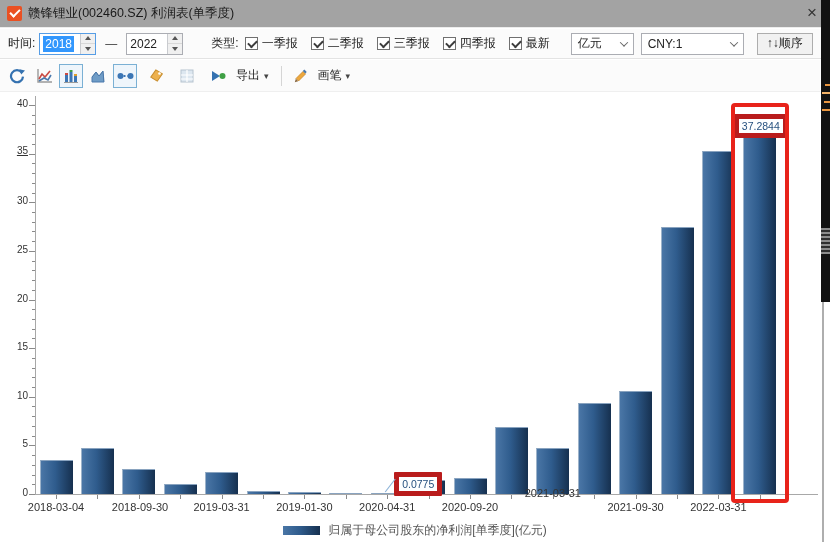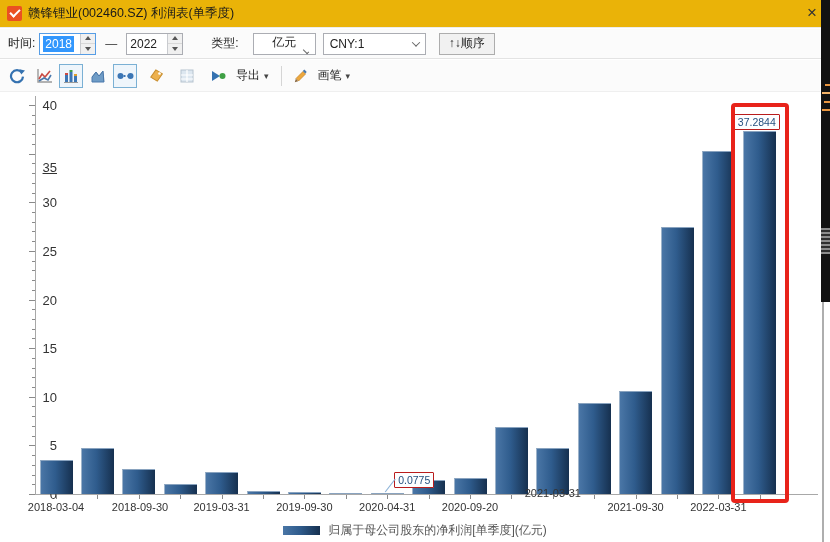--- a/index.html
+++ b/index.html
@@ -1,21 +1,21 @@
 <!DOCTYPE html>
 <html><head>
 <meta charset="utf-8">
 <style>
   * { margin:0; padding:0; box-sizing:border-box; }
   html,body { width:830px; height:542px; overflow:hidden; }
   body { font-family:"Liberation Sans","DejaVu Sans",sans-serif; font-size:12px; color:#222; background:#fff; }
   #app { position:relative; width:830px; height:542px; background:#fff; }
 
   
-  .titlebar { position:absolute; left:0; top:0; width:830px; height:28px; background:#eab308;
+  .titlebar { position:absolute; left:0; top:0; width:830px; height:28px; background:#a3a3a3;
               border-bottom:1px solid #ececec; display:flex; align-items:center; padding-left:7px; }
   .title-check { width:15px; height:15px; background:#ea5022; border-radius:2px; position:relative; margin-right:6px; flex:0 0 auto; }
   .title-check::after { content:""; position:absolute; left:3px; top:3px; width:8px; height:4px;
                         border-left:2px solid #fff; border-bottom:2px solid #fff; transform:rotate(-45deg); }
   .title-text { font-size:12.5px; color:#1a1a1a; }
   .close-btn { position:absolute; right:13px; top:2px; font-size:17px; color:#333; cursor:pointer; line-height:22px; }
 
   
   .filter-row { position:absolute; left:0; top:29px; width:830px; height:30px; background:#fbfbfb;
                 border-bottom:1px solid #e3e3e3; display:flex; align-items:center; padding-left:8px; }
@@ -31,46 +31,46 @@
   .arr-dn { width:0; height:0; border-left:3px solid transparent; border-right:3px solid transparent; border-top:4px solid #555; }
   .dash { margin:0 9px; color:#444; }
   .type-lbl { margin-left:28px; margin-right:6px; }
   #cb-row { display:flex; align-items:center; }
   .cb-item { display:flex; align-items:center; margin-right:13px; cursor:pointer; white-space:nowrap; }
   .cb-box { width:13px; height:13px; border:1px solid #707070; background:#fff; position:relative; margin-right:4px; flex:0 0 auto; }
   .cb-box.checked::after { content:""; position:absolute; left:2px; top:2px; width:7px; height:4px;
                            border-left:2px solid #3c3c3c; border-bottom:2px solid #3c3c3c; transform:rotate(-45deg); }
   .dropdown { height:22px; border:1px solid #abadb3; background:#fff; display:flex; align-items:center;
               padding:0 6px; cursor:pointer; flex:0 0 auto; }
-  .dd-unit { width:63px; margin-left:8px;flex-direction:column; }
+  .dd-unit { width:63px; margin-left:8px; }
   .dd-cur { width:103px; margin-left:7px; }
   .chev { width:6px; height:6px; border-right:1.4px solid #666; border-bottom:1.4px solid #666;
           transform:rotate(45deg) translate(-1px,-1px); margin-left:auto; }
   .order-btn { height:22px; padding:0 9px; margin-left:13px; border:1px solid #adadad; background:#f1f1f1;
                display:flex; align-items:center; cursor:pointer; white-space:nowrap; color:#222; }
 
   
   .icon-row { position:absolute; left:0; top:60px; width:820px; height:32px; background:#fbfbfb;
               border-bottom:1px solid #efefef; display:flex; align-items:center; padding-left:5px; }
   .icon-btn { width:24px; height:24px; display:flex; align-items:center; justify-content:center;
               margin-right:3px; cursor:pointer; border:1px solid transparent; }
   .icon-btn.selected { border:1px solid #7ab0d4; background:#eef5fb; }
   .tool-label { margin:0 2px 0 3px; cursor:pointer; }
   .caret { font-size:9px; color:#444; margin:0 6px 0 2px; cursor:pointer; }
   .vdiv { width:1px; height:20px; background:#d5d5d5; margin:0 6px; }
 
   
   #chart { position:absolute; left:0; top:92px; width:830px; height:450px; background:#fff; }
   #chart .abs { position:absolute; }
   .ytick { background:#8a8a8a; height:1px; }
-  .ylabel { width:28px; text-align:right; font-size:13px; color:#333;margin-left:29px; }
+  .ylabel { width:28px; text-align:right; font-size:10px; color:#333; }
   .xtick { background:#8a8a8a; width:1px; height:4px; }
   .xlabel { width:84px; text-align:center; font-size:11px; color:#333; }
   .bar { border-top:1px solid #89a3bf; border-left:1px solid #9db3ca; }
-  .ann-box { border:1px solid #b91c1c; background:#fdfeff; color:#25507f; font-size:10.5px;
+  .ann-box { border:5px solid #b91c1c; background:#fdfeff; color:#25507f; font-size:10.5px;
              padding:0 3px; line-height:14px; white-space:nowrap; border-radius:1px; }
   .red-box { border:4px solid #e8231a; border-radius:4px; background:transparent; }
   .legend { left:0; right:0; display:flex; justify-content:center; align-items:center; }
   .legend-swatch { width:37px; height:9px; margin-right:8px; }
   .legend-text { font-size:12px; color:#555; }
 
   
   .sliver-dark { position:absolute; right:0; top:0; width:9px; height:302px; background:#121212; overflow:hidden; }
   .sliver-dash { position:absolute; right:0; height:2px; }
   .sliver-blob { position:absolute; right:0; top:228px; width:9px; height:26px;
@@ -111,20 +111,42 @@
       <div class="btns">
         <div class="sbtn">
             <span class="arr-up"></span>
           </div>
         <div class="sbtn">
             <span class="arr-dn"></span>
           </div>
       </div>
     </div>
     <span class="lbl type-lbl">类型:</span>
+    <div id="cb-row">
+        <span class="cb-item">
+          <span class="cb-box checked"></span>
+          <span>一季报</span>
+        </span>
+        <span class="cb-item">
+          <span class="cb-box checked"></span>
+          <span>二季报</span>
+        </span>
+        <span class="cb-item">
+          <span class="cb-box checked"></span>
+          <span>三季报</span>
+        </span>
+        <span class="cb-item">
+          <span class="cb-box checked"></span>
+          <span>四季报</span>
+        </span>
+        <span class="cb-item">
+          <span class="cb-box checked"></span>
+          <span>最新</span>
+        </span>
+      </div>
     <div class="dropdown dd-unit">
       <span>亿元</span>
       <span class="chev"></span>
     </div>
     <div class="dropdown dd-cur">
       <span>CNY:1</span>
       <span class="chev"></span>
     </div>
     <div class="order-btn">↑↓顺序</div>
   </div>
@@ -238,21 +260,21 @@
       <div class="abs ytick" style="left: 32px; top: 139.425px; width: 3px;"></div>
       <div class="abs ytick" style="left: 32px; top: 129.7px; width: 3px;"></div>
       <div class="abs ytick" style="left: 32px; top: 119.975px; width: 3px;"></div>
       <div class="abs ytick" style="left: 29px; top: 110.25px; width: 6px;"></div>
       <div class="abs ylabel" style="left: 0px; top: 103.25px;">30</div>
       <div class="abs ytick" style="left: 32px; top: 100.525px; width: 3px;"></div>
       <div class="abs ytick" style="left: 32px; top: 90.8px; width: 3px;"></div>
       <div class="abs ytick" style="left: 32px; top: 81.075px; width: 3px;"></div>
       <div class="abs ytick" style="left: 32px; top: 71.35px; width: 3px;"></div>
       <div class="abs ytick" style="left: 29px; top: 61.625px; width: 6px;"></div>
-      <div class="abs ylabel" style="left: 0px; top: 68px; text-decoration: underline;">35</div>
+      <div class="abs ylabel" style="left: 0px; top: 53px; text-decoration: underline;">35</div>
       <div class="abs ytick" style="left: 32px; top: 51.9px; width: 3px;"></div>
       <div class="abs ytick" style="left: 32px; top: 42.175px; width: 3px;"></div>
       <div class="abs ytick" style="left: 32px; top: 32.45px; width: 3px;"></div>
       <div class="abs ytick" style="left: 32px; top: 22.725px; width: 3px;"></div>
       <div class="abs ytick" style="left: 29px; top: 13px; width: 6px;"></div>
       <div class="abs ylabel" style="left: 0px; top: 6px;">40</div>
       <div class="abs bar" style="left: 39.5px; top: 368.449px; width: 33px; height: 33.5513px; background: linear-gradient(90deg, rgb(74, 118, 166) 0%, rgb(47, 92, 141) 45%, rgb(22, 48, 79) 100%);"></div>
       <div class="abs xtick" style="left: 56px; top: 403px;"></div>
       <div class="abs bar" style="left: 80.9px; top: 356.293px; width: 33px; height: 45.7075px; background: linear-gradient(90deg, rgb(74, 118, 166) 0%, rgb(47, 92, 141) 45%, rgb(22, 48, 79) 100%);"></div>
       <div class="abs xtick" style="left: 97.4px; top: 403px;"></div>
@@ -284,21 +306,21 @@
       <div class="abs xtick" style="left: 635.6px; top: 403px;"></div>
       <div class="abs bar" style="left: 660.5px; top: 134.66px; width: 33px; height: 267.34px; background: linear-gradient(90deg, rgb(74, 118, 166) 0%, rgb(47, 92, 141) 45%, rgb(22, 48, 79) 100%);"></div>
       <div class="abs xtick" style="left: 677px; top: 403px;"></div>
       <div class="abs bar" style="left: 701.9px; top: 59.1938px; width: 33px; height: 342.806px; background: linear-gradient(90deg, rgb(74, 118, 166) 0%, rgb(47, 92, 141) 45%, rgb(22, 48, 79) 100%);"></div>
       <div class="abs xtick" style="left: 718.4px; top: 403px;"></div>
       <div class="abs bar" style="left: 743.3px; top: 39.4092px; width: 33px; height: 362.591px; background: linear-gradient(90deg, rgb(74, 118, 166) 0%, rgb(47, 92, 141) 45%, rgb(22, 48, 79) 100%);"></div>
       <div class="abs xtick" style="left: 759.8px; top: 403px;"></div>
       <div class="abs xlabel" style="left: 14px; top: 409px;">2018-03-04</div>
       <div class="abs xlabel" style="left: 98px; top: 409px;">2018-09-30</div>
       <div class="abs xlabel" style="left: 179.6px; top: 409px;">2019-03-31</div>
-      <div class="abs xlabel" style="left: 262.4px; top: 409px;">2019-09-30</div>
+      <div class="abs xlabel" style="left: 262.4px; top: 409px;">2019-01-30</div>
       <div class="abs xlabel" style="left: 345.2px; top: 409px;">2020-04-31</div>
       <div class="abs xlabel" style="left: 428px; top: 409px;">2020-09-20</div>
       <div class="abs xlabel" style="left: 510.8px; top: 395px;">2021-03-31</div>
       <div class="abs xlabel" style="left: 593.6px; top: 409px;">2021-09-30</div>
       <div class="abs xlabel" style="left: 676.4px; top: 409px;">2022-03-31</div>
       <div class="abs legend" style="top: 430px;">
         <span class="legend-swatch" style="background: linear-gradient(90deg, rgb(74, 118, 166) 0%, rgb(47, 92, 141) 45%, rgb(22, 48, 79) 100%);"></span>
         <span class="legend-text">归属于母公司股东的净利润[单季度](亿元)</span>
       </div>
       <div class="abs ann-box" style="left: 394.2px; top: 380px;">0.0775</div>

